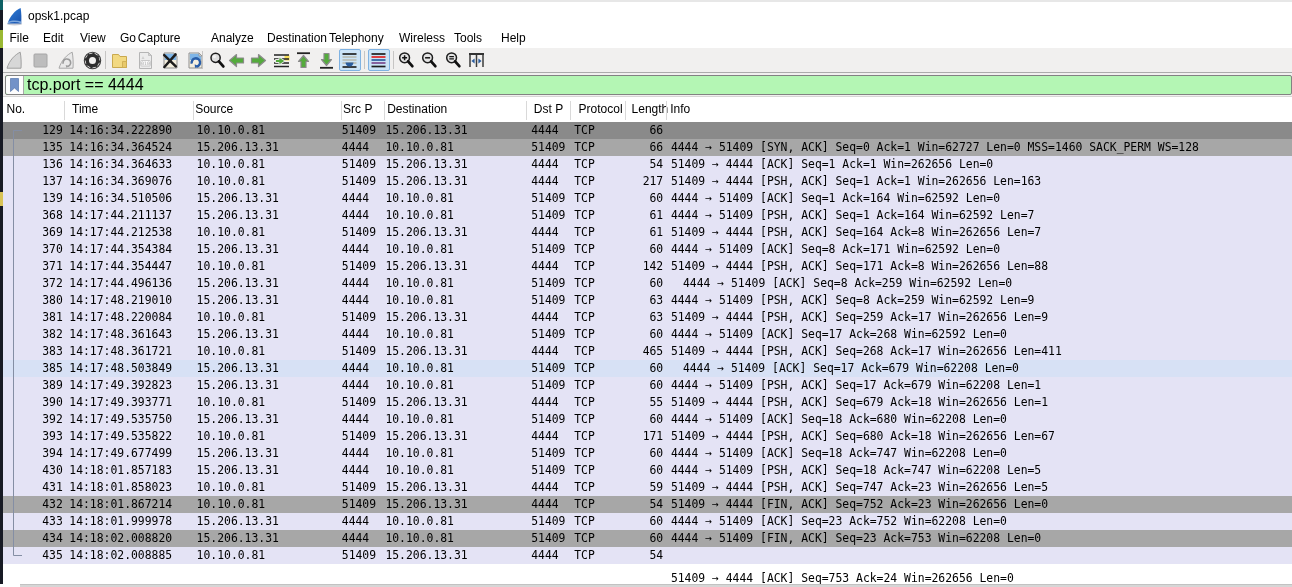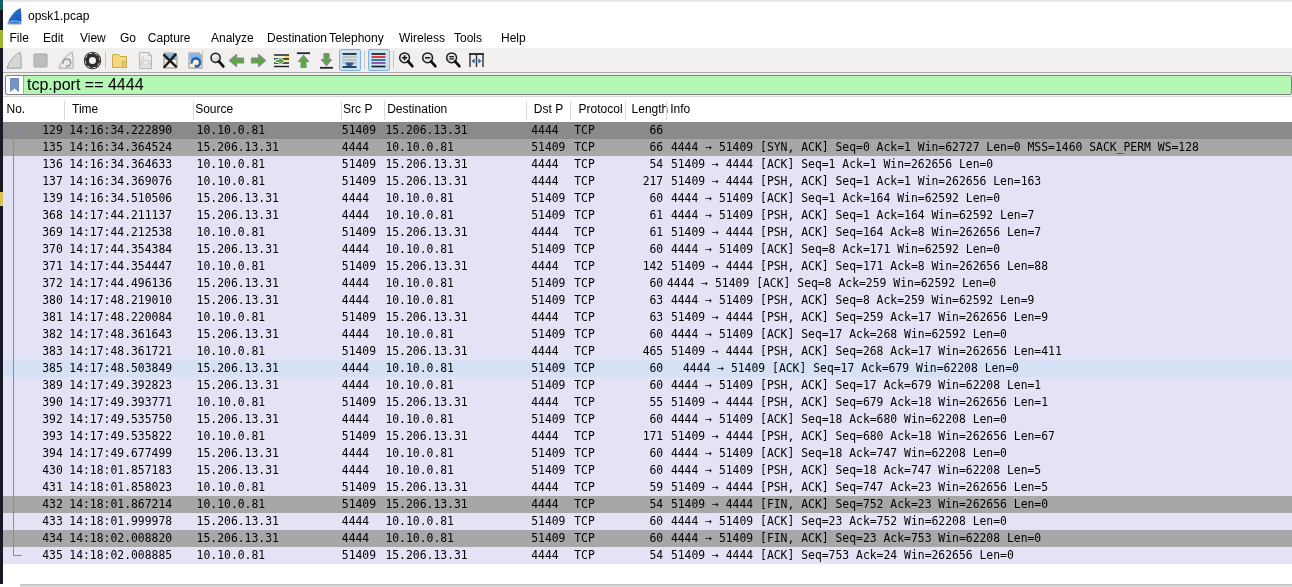--- a/index.html
+++ b/index.html
@@ -70,21 +70,21 @@
     <path d="M1.6,16.4 C6,14.6 11,14.6 15.2,16.4 C15.22,15.6 15.25,15.1 15.26,14.5 C10.8,12.9 5.6,13.1 2.3,14.6 Z" fill="#7fa8dc"></path>
   </svg>
   <div id="window-title">opsk1.pcap</div>
 </div>
 
 <div id="menu-bar">
     <div class="menu-item" style="left: 2.7px;">File</div>
     <div class="menu-item" style="left: 36.2px;">Edit</div>
     <div class="menu-item" style="left: 73.2px;">View</div>
     <div class="menu-item" style="left: 113.2px;">Go</div>
-    <div class="menu-item" style="left: 141px;">Capture</div>
+    <div class="menu-item" style="left: 131px;">Capture</div>
     <div class="menu-item" style="left: 204.2px;">Analyze</div>
     <div class="menu-item" style="left: 260.2px;">Destination</div>
     <div class="menu-item" style="left: 322.2px;">Telephony</div>
     <div class="menu-item" style="left: 392.2px;">Wireless</div>
     <div class="menu-item" style="left: 447.2px;">Tools</div>
     <div class="menu-item" style="left: 494.2px;">Help</div>
   </div>
 
 <div id="toolbar">
 
@@ -367,21 +367,21 @@
       </div>
       <div class="prow c-tcp" style="top: 153px;">
         <div class="pcell" style="right: 1229.2px;">372</div>
         <div class="pcell" style="left: 66.3px;">14:17:44.496136</div>
         <div class="pcell" style="left: 193.6px;">15.206.13.31</div>
         <div class="pcell" style="left: 338.8px;">4444</div>
         <div class="pcell" style="left: 382.4px;">10.10.0.81</div>
         <div class="pcell" style="left: 528.2px;">51409</div>
         <div class="pcell" style="left: 571.2px;">TCP</div>
         <div class="pcell" style="right: 628.8px;">60</div>
-        <div class="pcell" style="left: 664px;">4444 → 51409 [ACK] Seq=8 Ack=259 Win=62592 Len=0</div>
+        <div class="pcell" style="left: 680px;">4444 → 51409 [ACK] Seq=8 Ack=259 Win=62592 Len=0</div>
       </div>
       <div class="prow c-tcp" style="top: 170px;">
         <div class="pcell" style="right: 1229.2px;">380</div>
         <div class="pcell" style="left: 66.3px;">14:17:48.219010</div>
         <div class="pcell" style="left: 193.6px;">15.206.13.31</div>
         <div class="pcell" style="left: 338.8px;">4444</div>
         <div class="pcell" style="left: 382.4px;">10.10.0.81</div>
         <div class="pcell" style="left: 528.2px;">51409</div>
         <div class="pcell" style="left: 571.2px;">TCP</div>
         <div class="pcell" style="right: 628.8px;">63</div>
@@ -543,21 +543,21 @@
       </div>
       <div class="prow c-tcp" style="top: 425px;">
         <div class="pcell" style="right: 1229.2px;">435</div>
         <div class="pcell" style="left: 66.3px;">14:18:02.008885</div>
         <div class="pcell" style="left: 193.6px;">10.10.0.81</div>
         <div class="pcell" style="left: 338.8px;">51409</div>
         <div class="pcell" style="left: 382.4px;">15.206.13.31</div>
         <div class="pcell" style="left: 528.2px;">4444</div>
         <div class="pcell" style="left: 571.2px;">TCP</div>
         <div class="pcell" style="right: 628.8px;">54</div>
-        <div class="pcell" style="left: 667.9px;">51409 → 4444 [ACK] Seq=753 Ack=24 Win=262656 Len=0</div>
+        <div class="pcell" style="left: 667.9px; margin-top: 23px;">51409 → 4444 [ACK] Seq=753 Ack=24 Win=262656 Len=0</div>
       </div>
     </div>
   <svg id="conv-line" width="30" height="466" style="left: 0px; top: 0px; position: absolute;">
       <path d="M22,32.5 H13.5 V457.5 H22" fill="none" stroke="#848ea4" stroke-width="1"></path>
     </svg>
 </div>
 
 <div id="bottom-strip"></div>
 
 </body></html>

